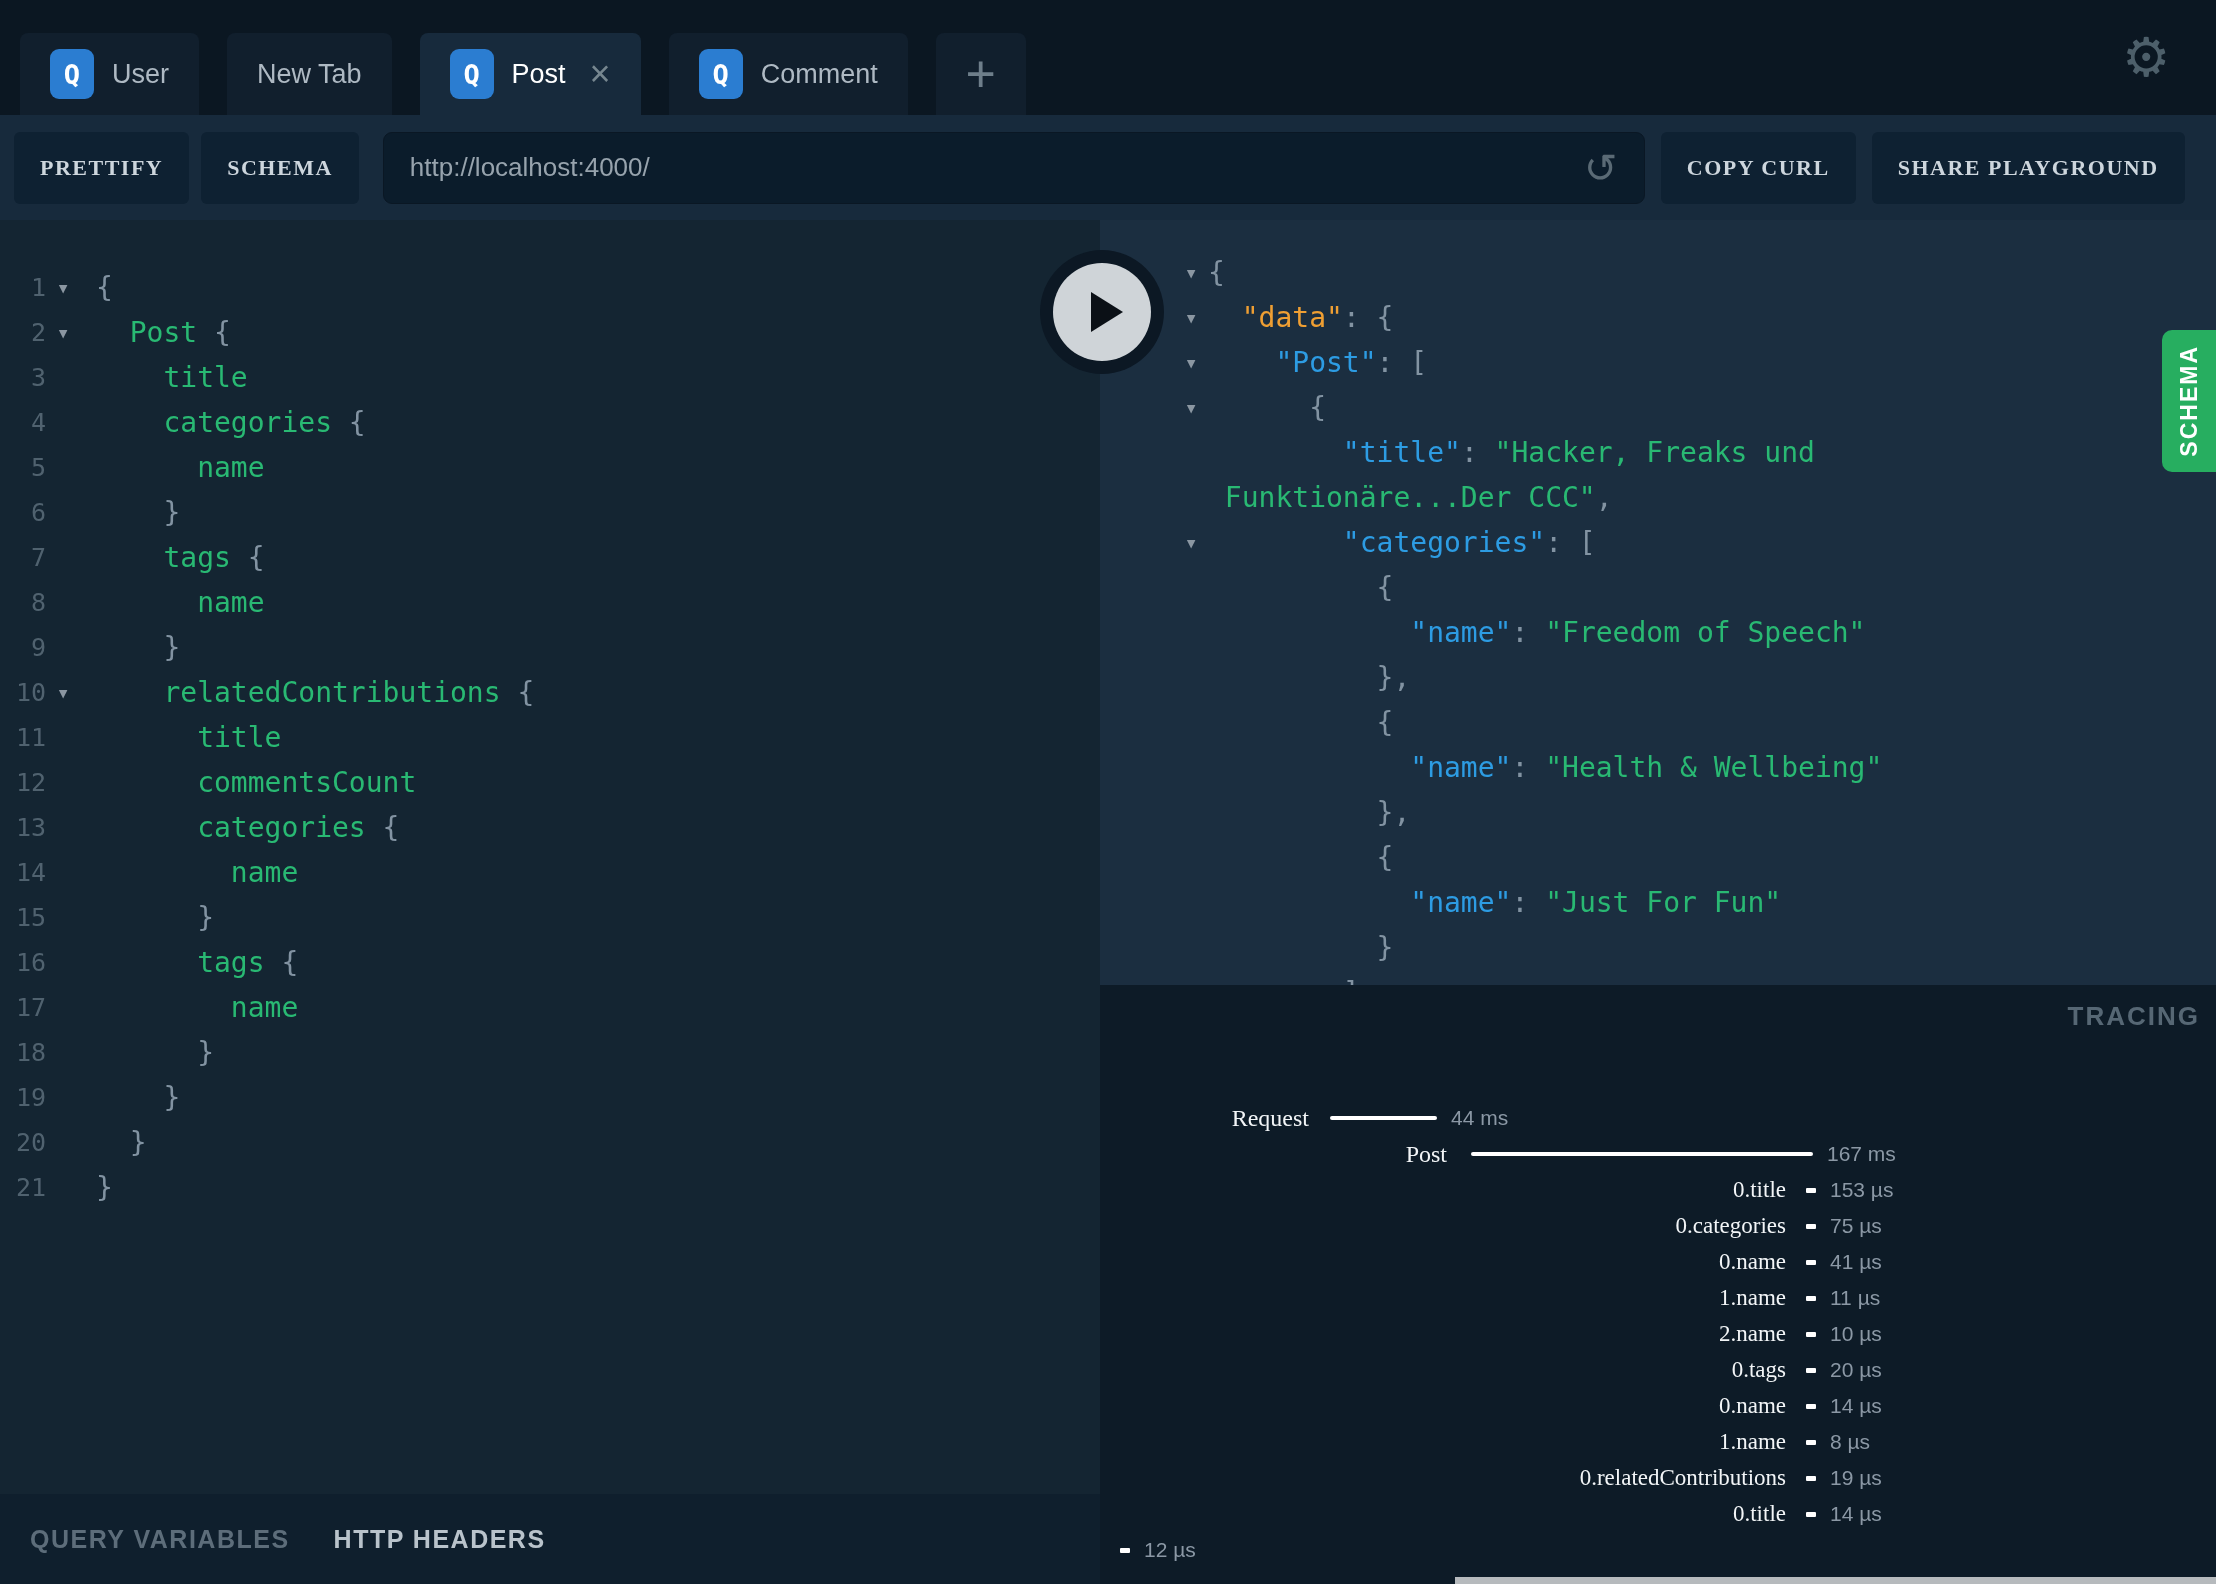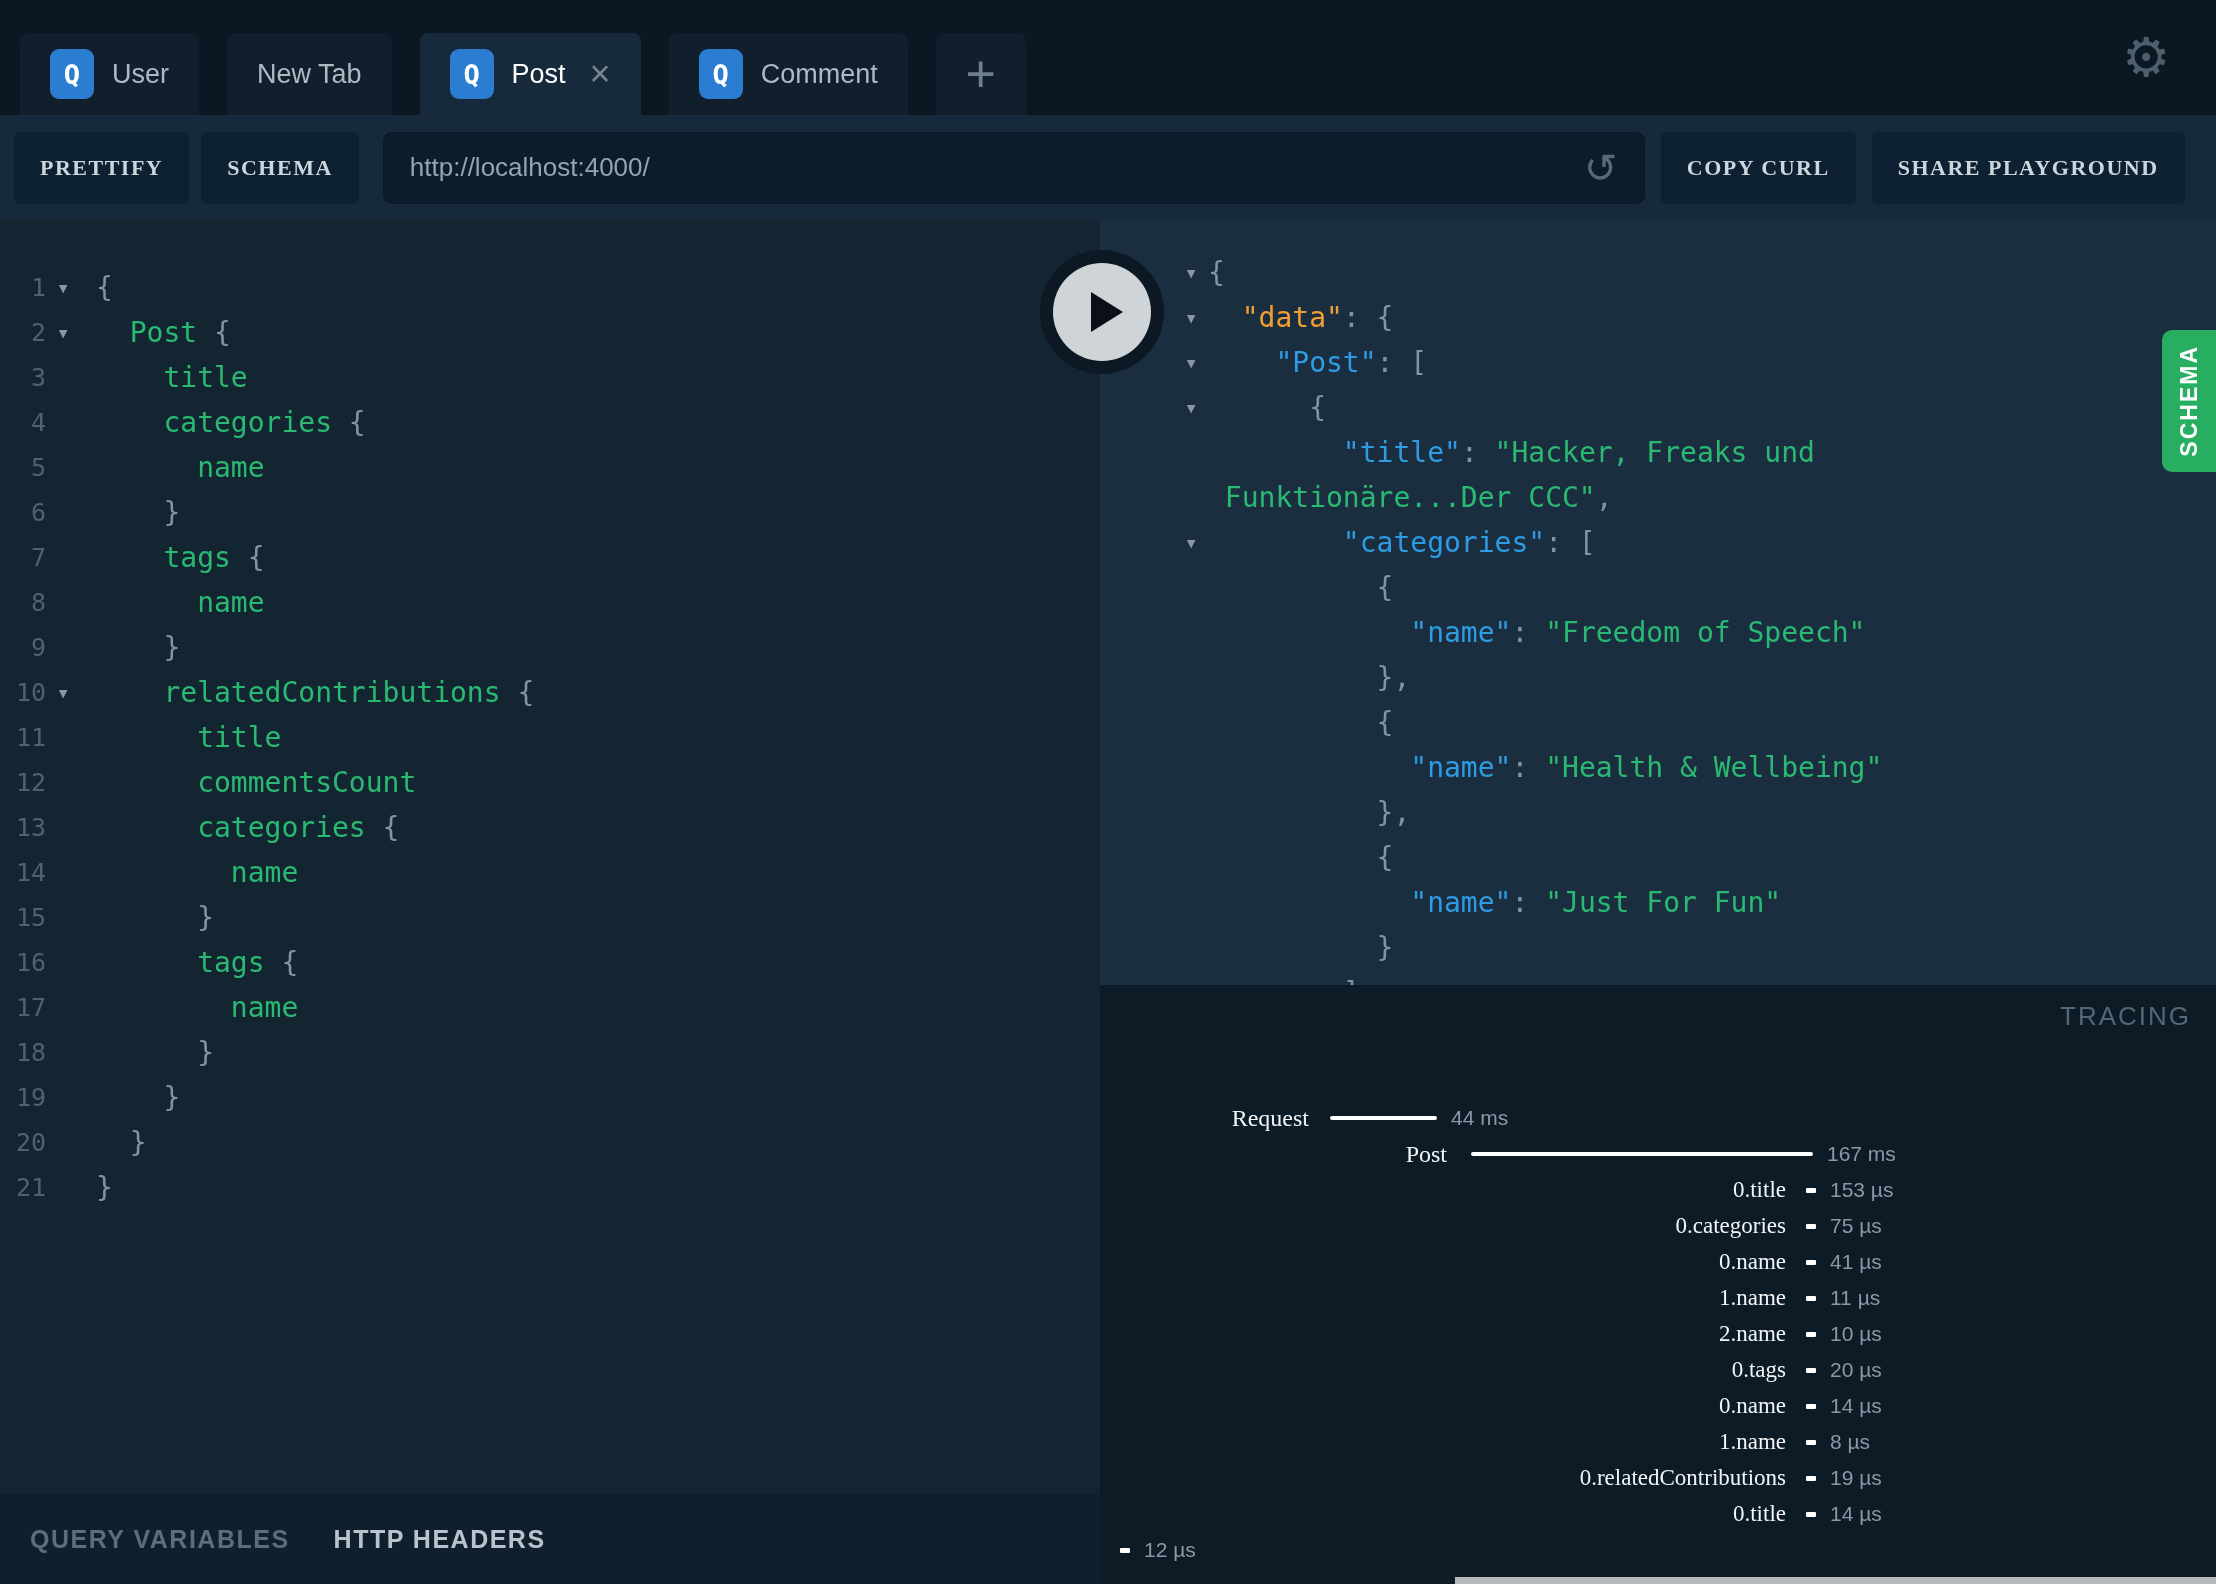--- a/index.html
+++ b/index.html
@@ -78,22 +78,22 @@
   
   .schema-tab{position:absolute;left:2162px;top:330px;width:54px;height:142px;
     background:var(--schema);border-radius:10px 0 0 10px;display:flex;align-items:center;
     justify-content:center;cursor:pointer;z-index:6;}
   .schema-tab span{writing-mode:vertical-rl;transform:rotate(180deg);color:#fff;
     font-weight:700;font-size:23px;letter-spacing:2px;}
 
   
   .tracing{position:absolute;left:1100px;top:985px;width:1116px;height:599px;
     background:var(--tracing-bg);overflow:hidden;}
-  .tracing-title{position:absolute;right:25px;top:16px;color:#56677         4;font-size:26px;
-    font-weight:400;letter-spacing:2px;color:#566774;}
+  .tracing-title{position:absolute;right:16px;top:16px;color:#56677         4;font-size:26px;
+    font-weight:700;letter-spacing:2px;color:#566774;}
   .trace-rows{position:absolute;left:0;top:115px;width:100%;}
   .trow{height:36px;display:flex;align-items:center;}
   .tlabel{color:var(--white);font-size:23px;text-align:right;white-space:nowrap;font-family:Liberation Serif, serif;}
   .trow.req .tlabel{width:209px;font-size:24px;}
   .trow.post .tlabel{width:347px;font-size:24px;}
   .trow.res .tlabel{width:686px;}
   .tbar{height:4px;background:#fff;border-radius:2px;}
   .trow.req .tbar{margin-left:21px;width:107px;}
   .trow.post .tbar{margin-left:24px;width:342px;}
   .tdash{margin-left:20px;width:10px;height:5px;background:#fff;border-radius:1px;}

